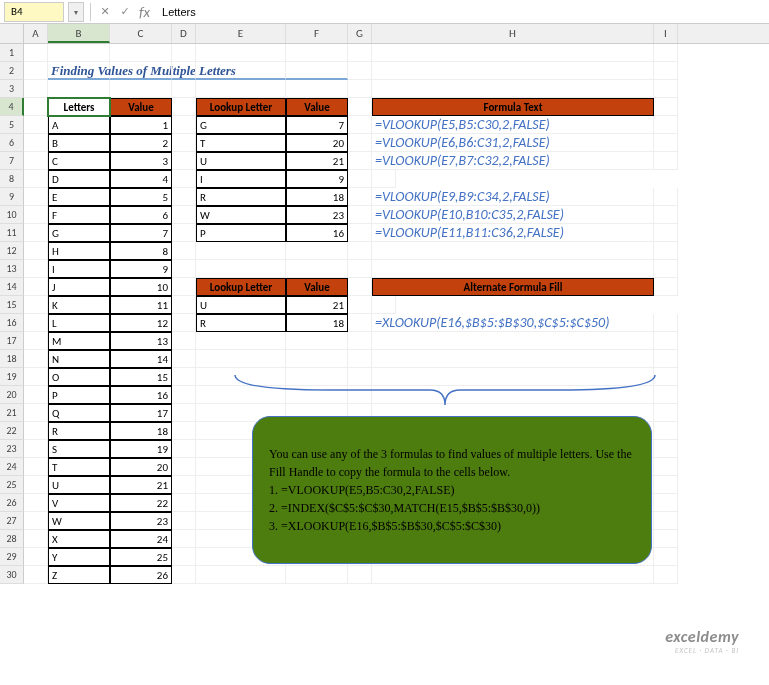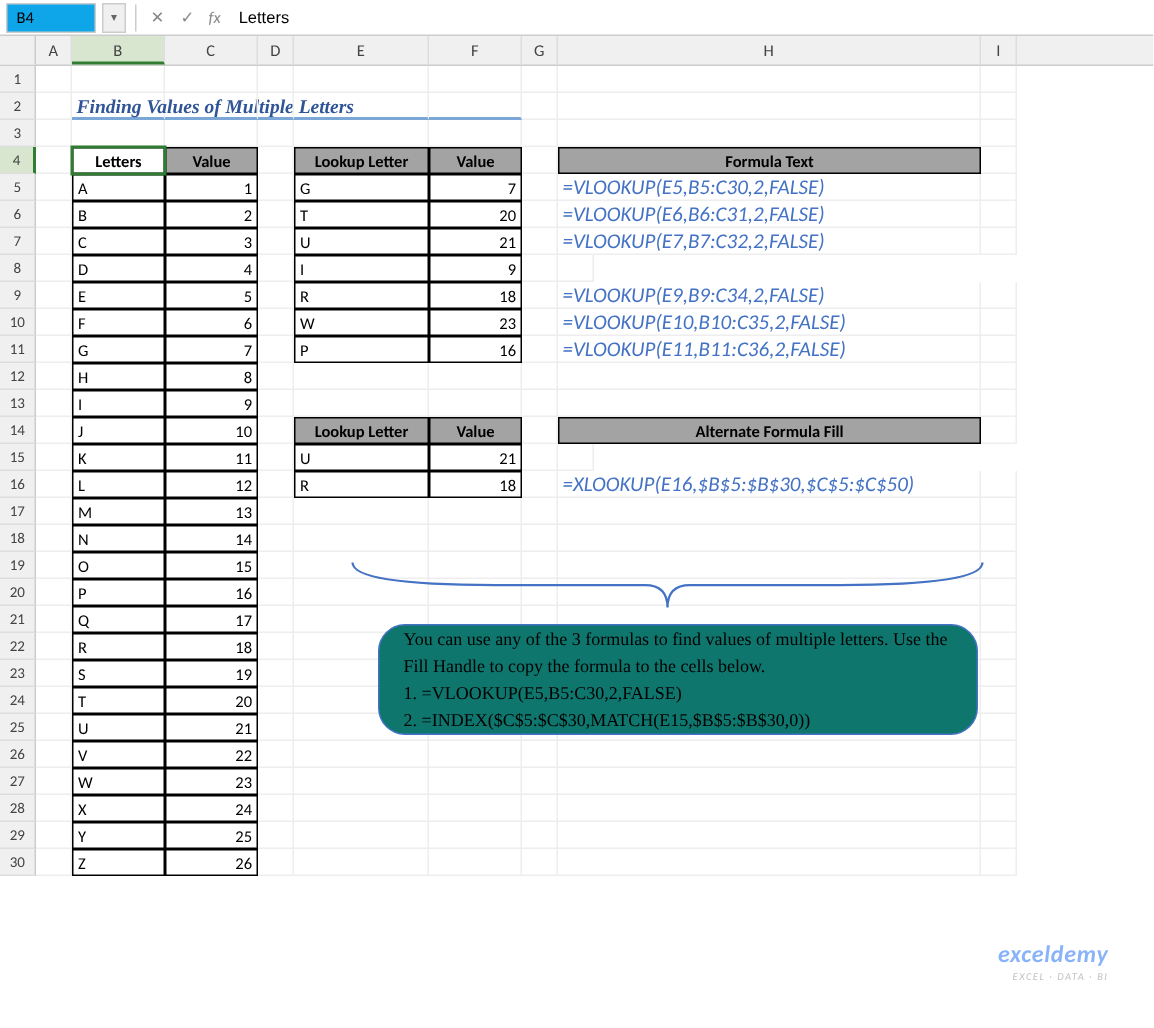--- a/index.html
+++ b/index.html
@@ -1,24 +1,24 @@
 <!DOCTYPE html>
 <html><head>
 <meta charset="utf-8">
 <style>
 * { box-sizing: border-box; margin: 0; padding: 0; }
 body { font-family: Calibri, Arial, sans-serif; font-size: 12px; background: #fff; width: 769px; height: 685px; position: relative; overflow: hidden; }
 
 
 .formula-bar { display: flex; align-items: center; height: 24px; border-bottom: 1px solid #ccc; background: #fff; padding: 2px 4px; gap: 4px; }
-.name-box { width: 60px; height: 20px; border: 1px solid #ccc; padding: 2px 6px; background: #0ea5e9; font-size: 11px; }
+.name-box { width: 60px; height: 20px; border: 1px solid #ccc; padding: 2px 6px; background: #fef9c3; font-size: 11px; }
 .name-box-arrow { width: 16px; height: 20px; border: 1px solid #ccc; background: #f0f0f0; display: flex; align-items: center; justify-content: center; font-size: 8px; color: #666; }
 .fb-sep { width: 1px; height: 18px; background: #ccc; margin: 0 2px; }
 .fb-icon { width: 16px; text-align: center; color: #888; font-size: 11px; cursor: default; }
-.fx-label { font-style: italic; color: #888; font-size: 11px; padding: 0 2px; }
+.fx-label { font-style: italic; color: #888; font-size: 15px; padding: 0 2px; }
 .formula-input { flex: 1; height: 20px; border: none; padding: 2px 6px; font-size: 11px; outline: none; }
 
 
 .grid { position: relative; }
 .col-headers { display: flex; height: 20px; background: #f0f0f0; border-bottom: 1px solid #ccc; }
 .corner { width: 24px; border-right: 1px solid #ccc; background: #f0f0f0; }
 .col-h { text-align: center; font-size: 11px; color: #444; border-right: 1px solid #ddd; line-height: 20px; }
 .col-h.sel { background: #d8e6d0; border-bottom: 2px solid #2e7d32; }
 
 .row { display: flex; height: 18px; }
@@ -26,34 +26,34 @@
 .row-h.sel { background: #d8e6d0; border-right: 2px solid #2e7d32; }
 .cell { border-right: 1px solid #eee; border-bottom: 1px solid #eee; padding: 0 3px; line-height: 18px; font-size: 11px; overflow: visible; white-space: nowrap; position: relative; }
 
 
 .cA { width: 24px; } .cB { width: 62px; } .cC { width: 62px; } .cD { width: 24px; }
 .cE { width: 90px; } .cF { width: 62px; } .cG { width: 24px; } .cH { width: 282px; } .cI { width: 24px; }
 
 
 .title { color: #2f5597; font-weight: bold; font-size: 13px; font-style: italic; font-family: 'Comic Sans MS', cursive; }
 .title-underline { border-bottom: 2px solid #7ba7d7; }
-.hdr { background: #a3a3a3; font-weight: bold; text-align: center; border: 1px solid #000 !important; }
+.hdr { background: #c2410c; font-weight: bold; text-align: center; border: 1px solid #000 !important; }
 .bordered { border: 1px solid #000 !important; }
 .num { text-align: right; }
 .formula-text { color: #4472c4; font-style: italic; font-size: 14px; }
 .active-cell { outline: 2px solid #2e7d32; outline-offset: -1px; background: #fff; z-index: 5; }
 
 
-.callout { position: absolute; left: 252px; top: 416px; width: 400px; background: #0f766e; border: 1.5px solid #4472c4; border-radius: 18px; padding: 0 16px; font-family: 'Comic Sans MS', cursive; font-size: 12px; line-height: 1.5; z-index: 10; }
+.callout { position: absolute; left: 252px; top: 416px; width: 400px; background: #4d7c0f; border: 1.5px solid #4472c4; border-radius: 18px; padding: 28px 16px; font-family: 'Comic Sans MS', cursive; font-size: 12px; line-height: 1.5; z-index: 10; }
 .bracket { position: absolute; left: 230px; top: 370px; width: 430px; height: 40px; z-index: 8; }
 .bracket svg { width: 100%; height: 100%; }
 
 
 .watermark { position: absolute; right: 30px; bottom: 30px; text-align: right; opacity: 0.6; }
-.watermark .wm-main { color: #3b82f6; font-size: 16px; font-style: italic; font-weight: 600; letter-spacing: 0.5px; }
+.watermark .wm-main { color: #404040; font-size: 16px; font-style: italic; font-weight: 600; letter-spacing: 0.5px; }
 .watermark .wm-sub { color: #999; font-size: 7px; letter-spacing: 1px; font-style: italic; }
 </style>
 </head>
 <body>
 
 <div class="formula-bar">
   <div class="name-box">B4</div>
   <div class="name-box-arrow">▾</div>
   <div class="fb-sep"></div>
   <div class="fb-icon">✕</div>
@@ -440,18 +440,19 @@
 <div class="bracket">
   <svg viewBox="0 0 430 40">
       <path d="M 5 5 Q 5 20 100 20 L 200 20 Q 215 20 215 35 Q 215 20 230 20 L 330 20 Q 425 20 425 5" stroke="#4472c4" stroke-width="1.5" fill="none"></path>
     </svg>
 </div>
 
 <div class="callout">
   <div>You can use any of the 3 formulas to find values of multiple letters. Use the Fill Handle to copy the formula to the cells below.</div>
   <div>1. =VLOOKUP(E5,B5:C30,2,FALSE)</div>
   <div>2. =INDEX($C$5:$C$30,MATCH(E15,$B$5:$B$30,0))</div>
+  <div>3. =XLOOKUP(E16,$B$5:$B$30,$C$5:$C$30)</div>
 </div>
 
 <div class="watermark">
   <div class="wm-main">exceldemy</div>
   <div class="wm-sub">EXCEL · DATA · BI</div>
 </div>
 
 </body></html>

